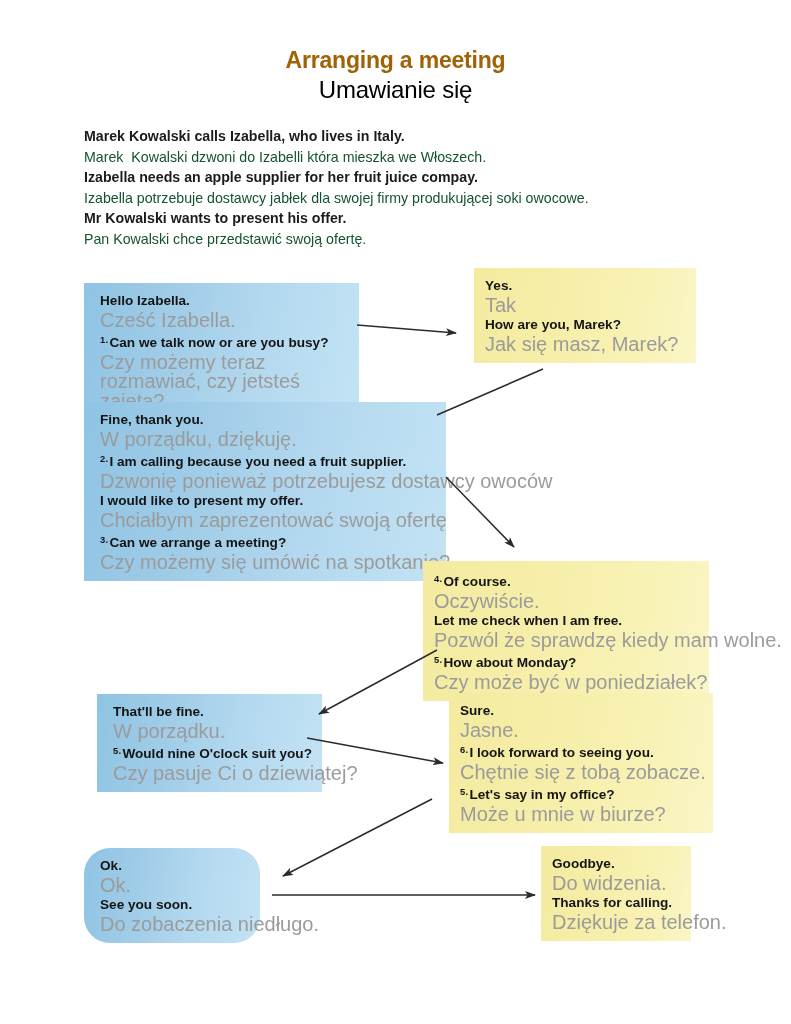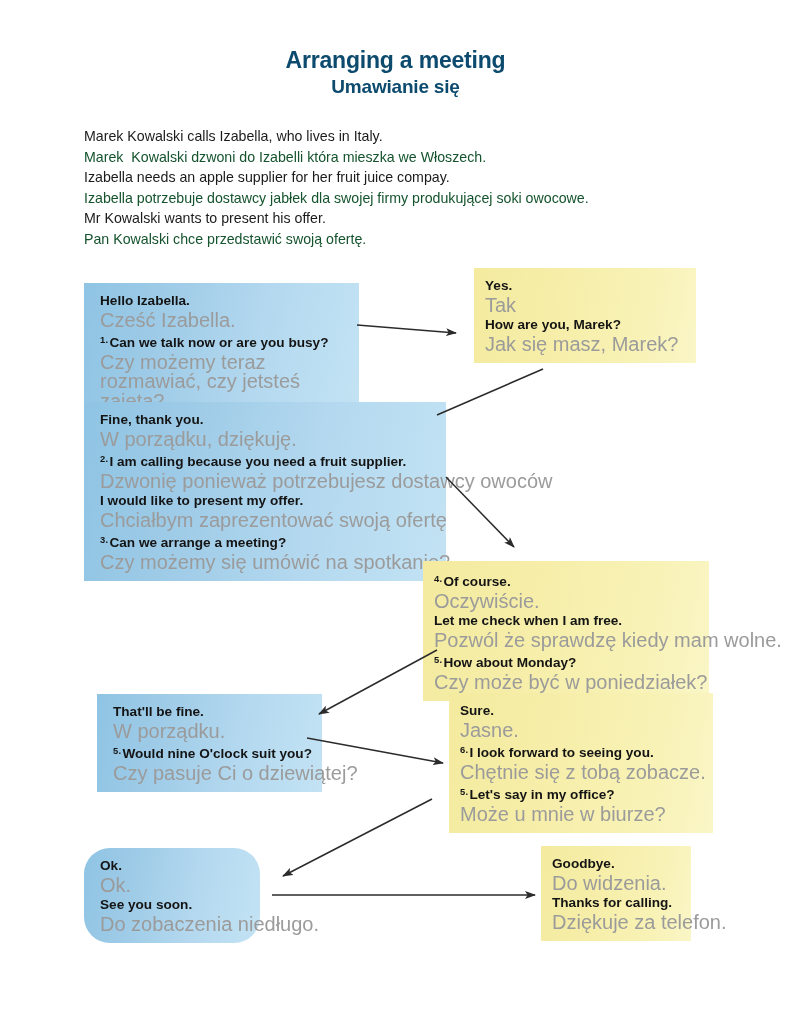--- a/index.html
+++ b/index.html
@@ -25,47 +25,47 @@
   .title-block {
     position: absolute;
     top: 46px;
     left: 0;
     width: 791px;
     text-align: center;
   }
   .title-en {
     font-size: 23px;
     font-weight: bold;
-    color: #0c4a6e;
+    color: #a16207;
     letter-spacing: -0.2px;
     line-height: 1.22;
   }
   .title-pl {
-    font-size: 19px;
-    font-weight: bold;
-    color: #0c4a6e;
+    font-size: 24px;
+    font-weight: normal;
+    color: #000000;
     letter-spacing: -0.2px;
     line-height: 1.22;
     margin-top: 1px;
   }
 
   
   .intro {
     position: absolute;
     top: 126px;
     left: 84px;
     width: 640px;
   }
   .intro-line {
     line-height: 20.5px;
     white-space: pre;
   }
   .intro-line.en {
     font-size: 14.2px;
-    font-weight: normal;
+    font-weight: bold;
     color: #1b1b1b;
   }
   .intro-line.pl {
     font-size: 14.2px;
     font-weight: normal;
     color: #14532d;
   }
 
   
   .bubble {

